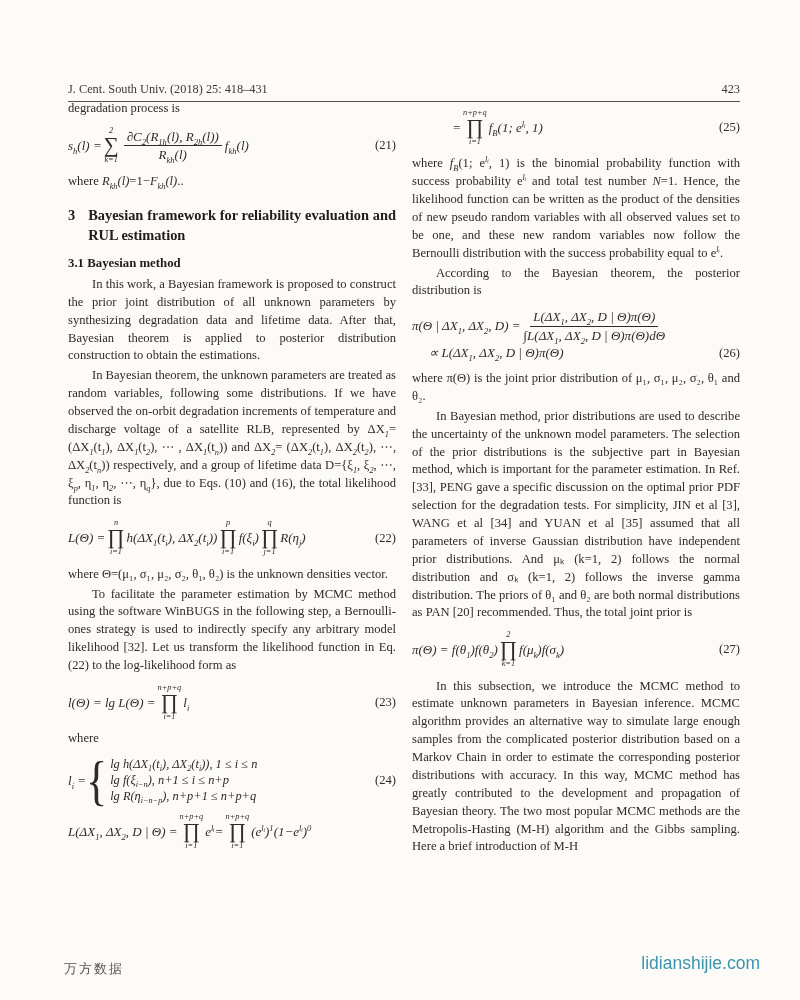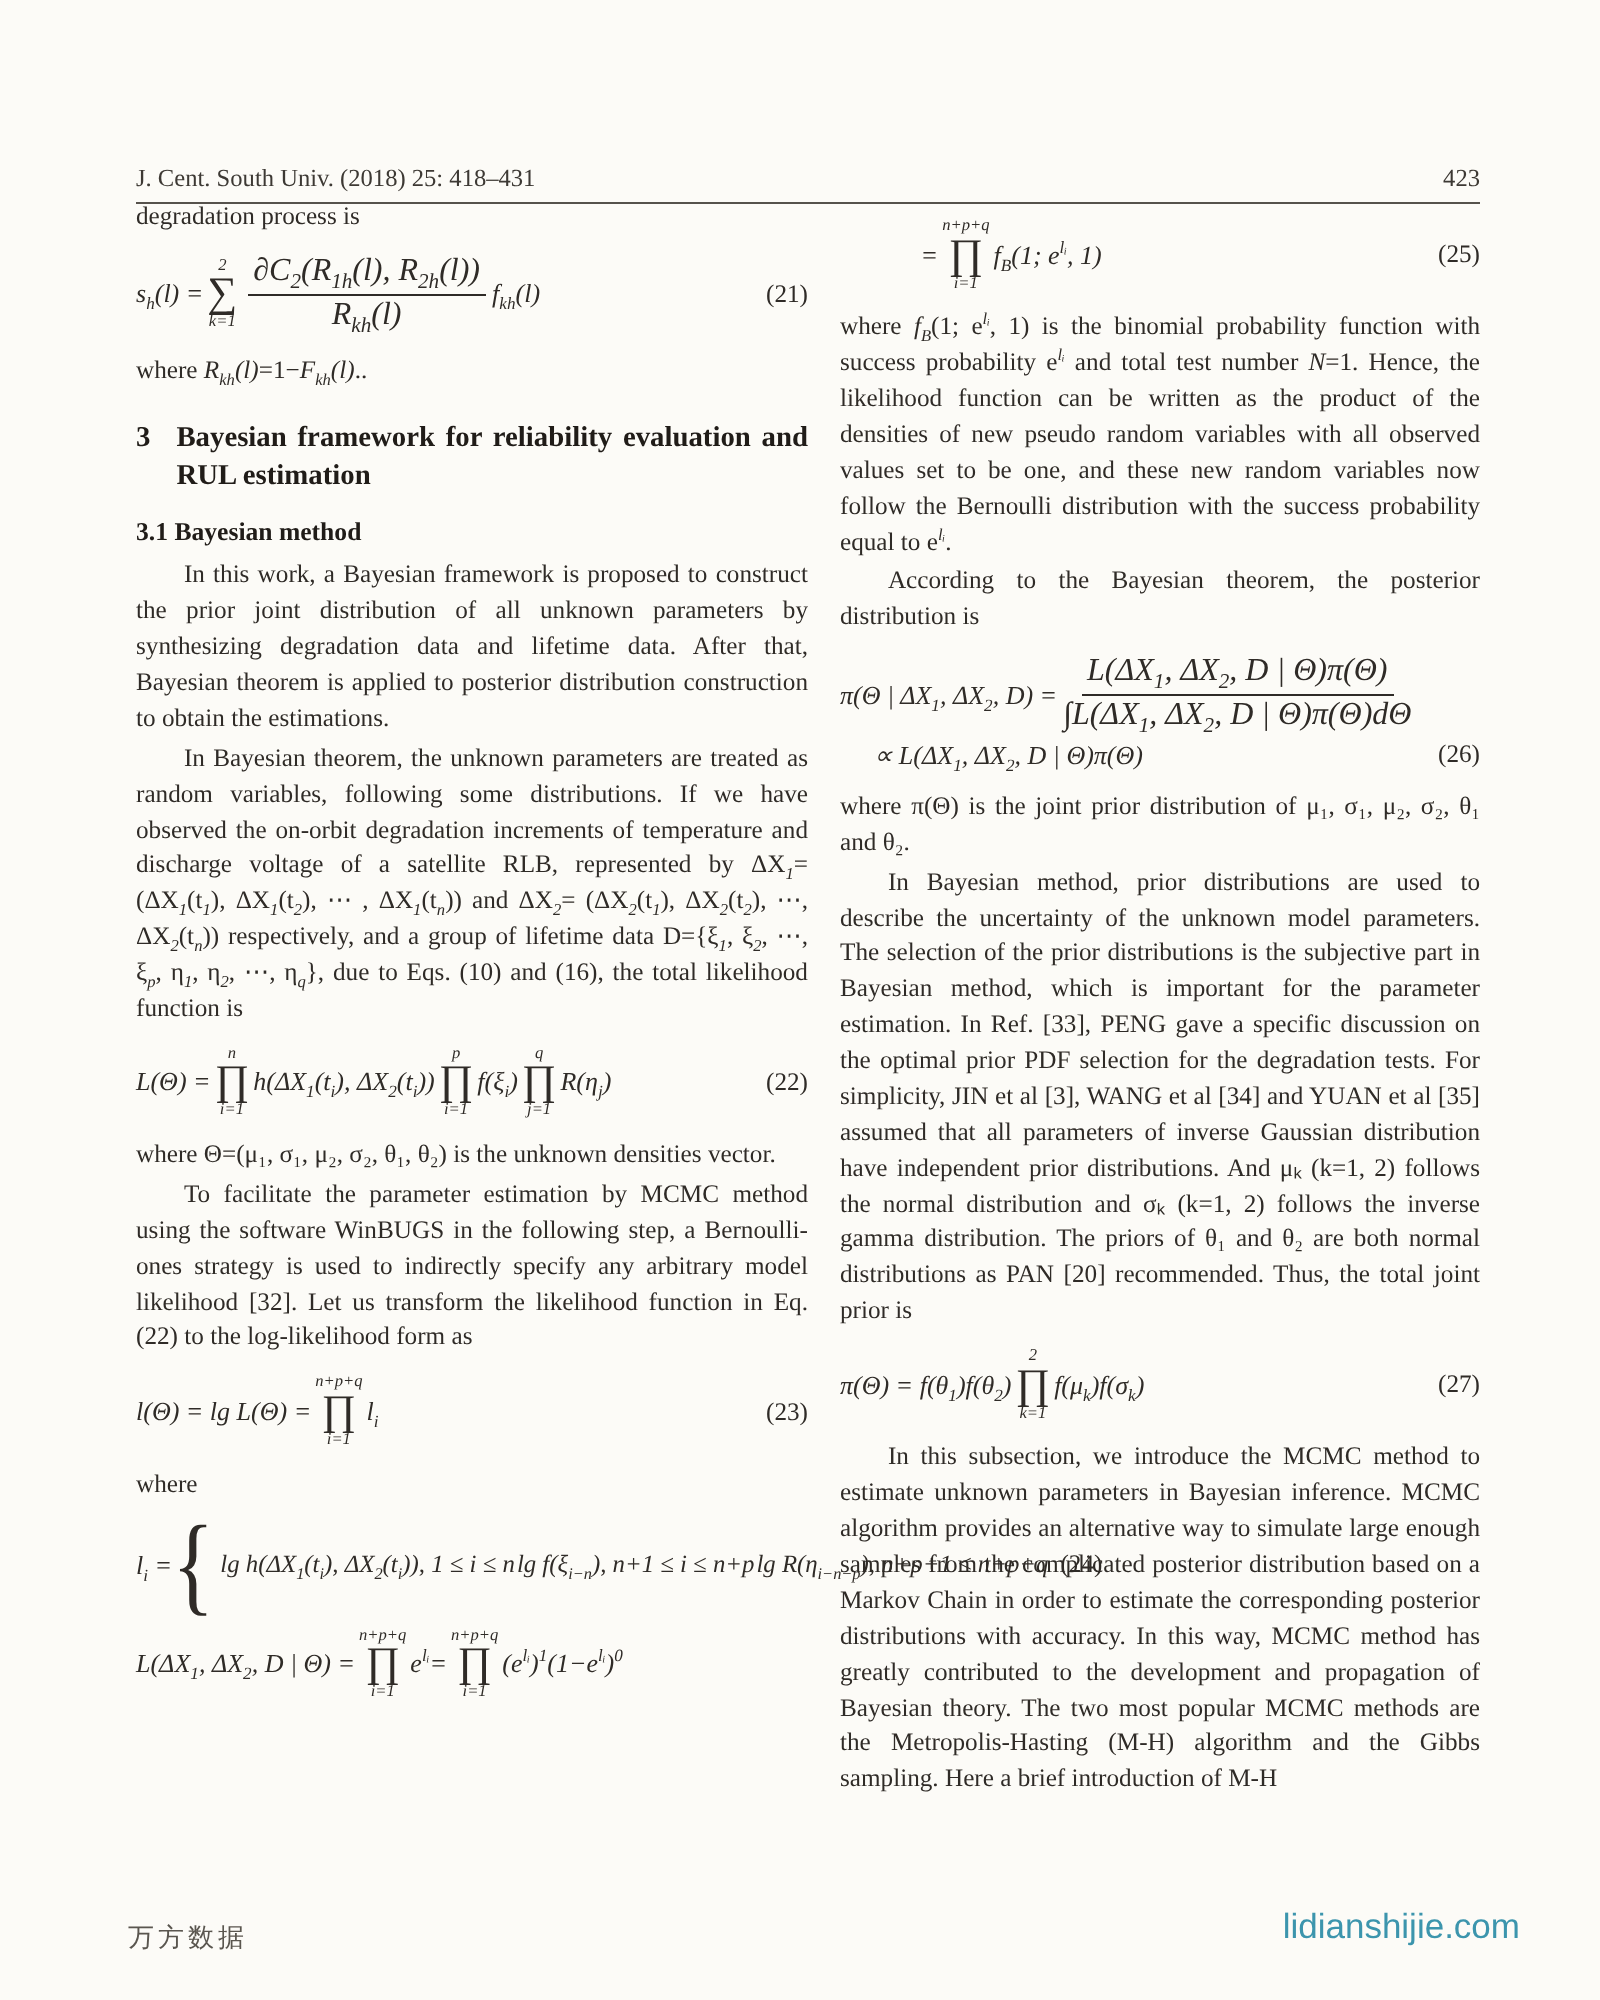--- a/index.html
+++ b/index.html
@@ -14,26 +14,26 @@
   .h3{display:flex;font-weight:bold;font-size:14.4px;line-height:1.35;margin:15px 0 11px 0;color:#201c18;}
   .h3num{margin-right:13px;}
   .h3txt{text-align:justify;}
   .h4{margin:10px 0 5px 0;font-weight:bold;font-size:12.8px;color:#201c18;}
   .eq{display:flex;align-items:center;margin:9px 0;font-size:13px;}
   .eq-body{font-style:italic;display:inline-flex;align-items:center;white-space:nowrap;}
   .eqnum{margin-left:auto;font-style:normal;font-size:12.6px;padding-left:6px;}
   .bigop{display:inline-flex;flex-direction:column;align-items:center;line-height:1;margin:0 2px;}
   .bigop .lim{font-size:8.3px;line-height:1.05;font-style:italic;}
   .bigop .opsym{font-size:21px;line-height:0.95;font-style:normal;}
-  .frac{display:inline-flex;flex-direction:column;align-items:center;margin:0 3px;line-height:1.18;font-size:16px;}
+  .frac{display:inline-flex;flex-direction:column;align-items:center;margin:0 3px;line-height:1.18;font-size:13px;}
   .fnum{border-bottom:1px solid #2f2b27;padding:0 3px 1px 3px;}
   .fden{padding-top:1px;}
   .cases{display:inline-flex;align-items:center;}
   .brace{font-size:44px;font-weight:100;line-height:1;font-style:normal;transform:scaleY(1.25);margin-right:3px;}
-  .case-lines{display:flex;flex-direction:row;gap:1px;font-size:12.4px;}
+  .case-lines{display:flex;flex-direction:column;gap:1px;font-size:12.4px;}
   .eq-indent{padding-left:3.1em;}
   .eq26b{padding-left:1.3em;}
   sub,sup{font-size:66%;line-height:0;}
   [data-eq] sub,[data-eq] sup{font-style:italic;}
   .footer-left{position:absolute;left:64px;bottom:22px;font-size:13px;color:#5a564f;
                font-family:"DejaVu Sans",sans-serif;letter-spacing:2px;}
   .footer-right{position:absolute;right:40px;bottom:26px;font-size:17.5px;color:#3c95ad;
                 font-family:Liberation Sans, sans-serif;}
 </style>
 </head>

